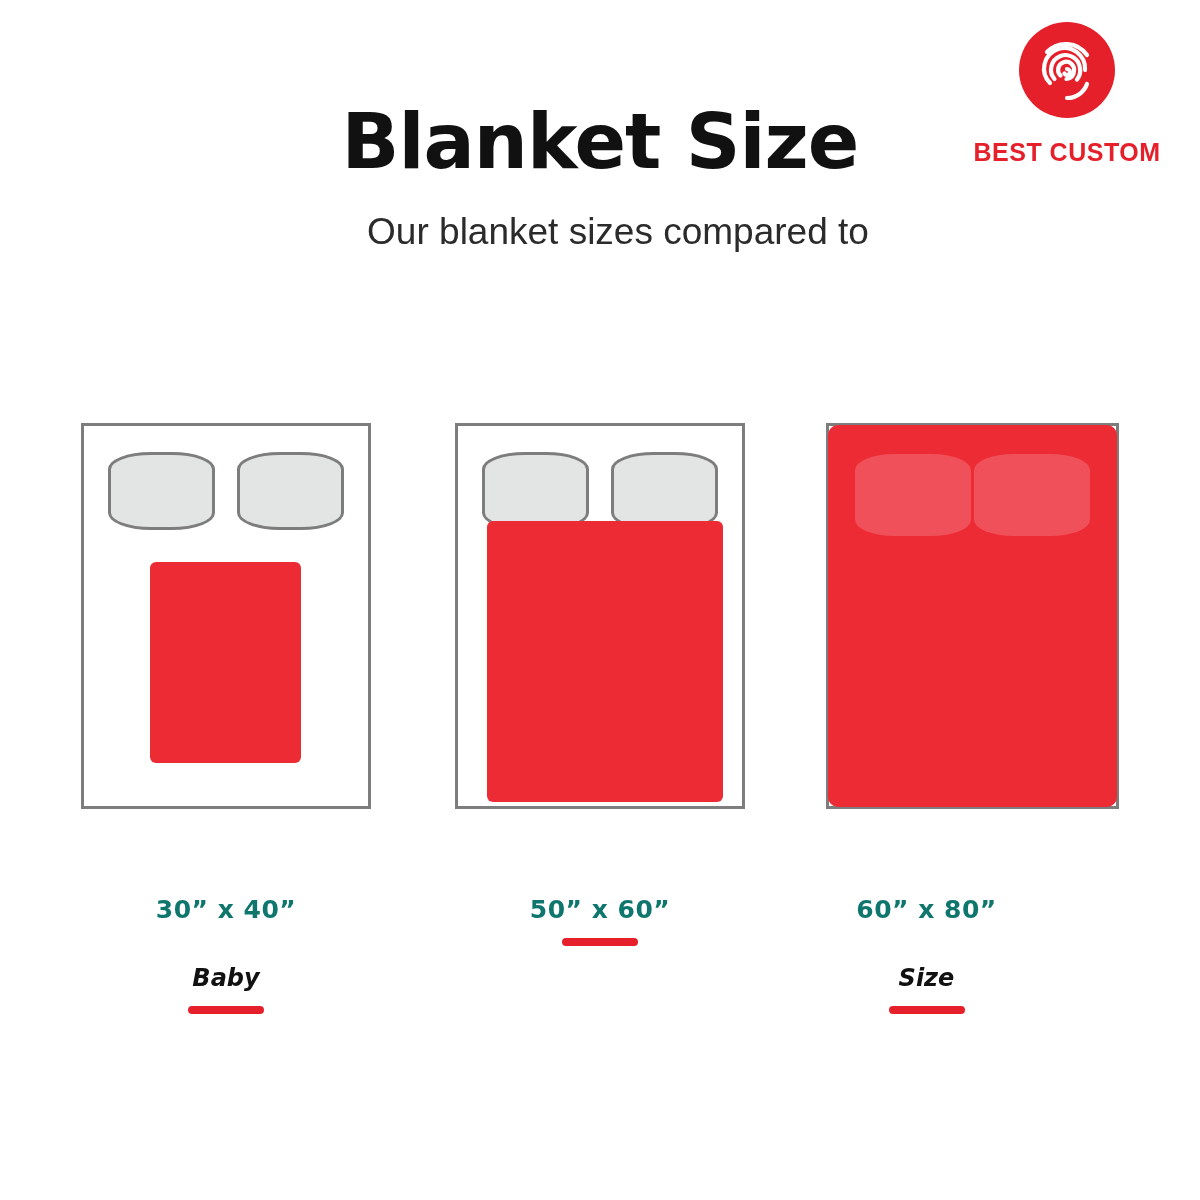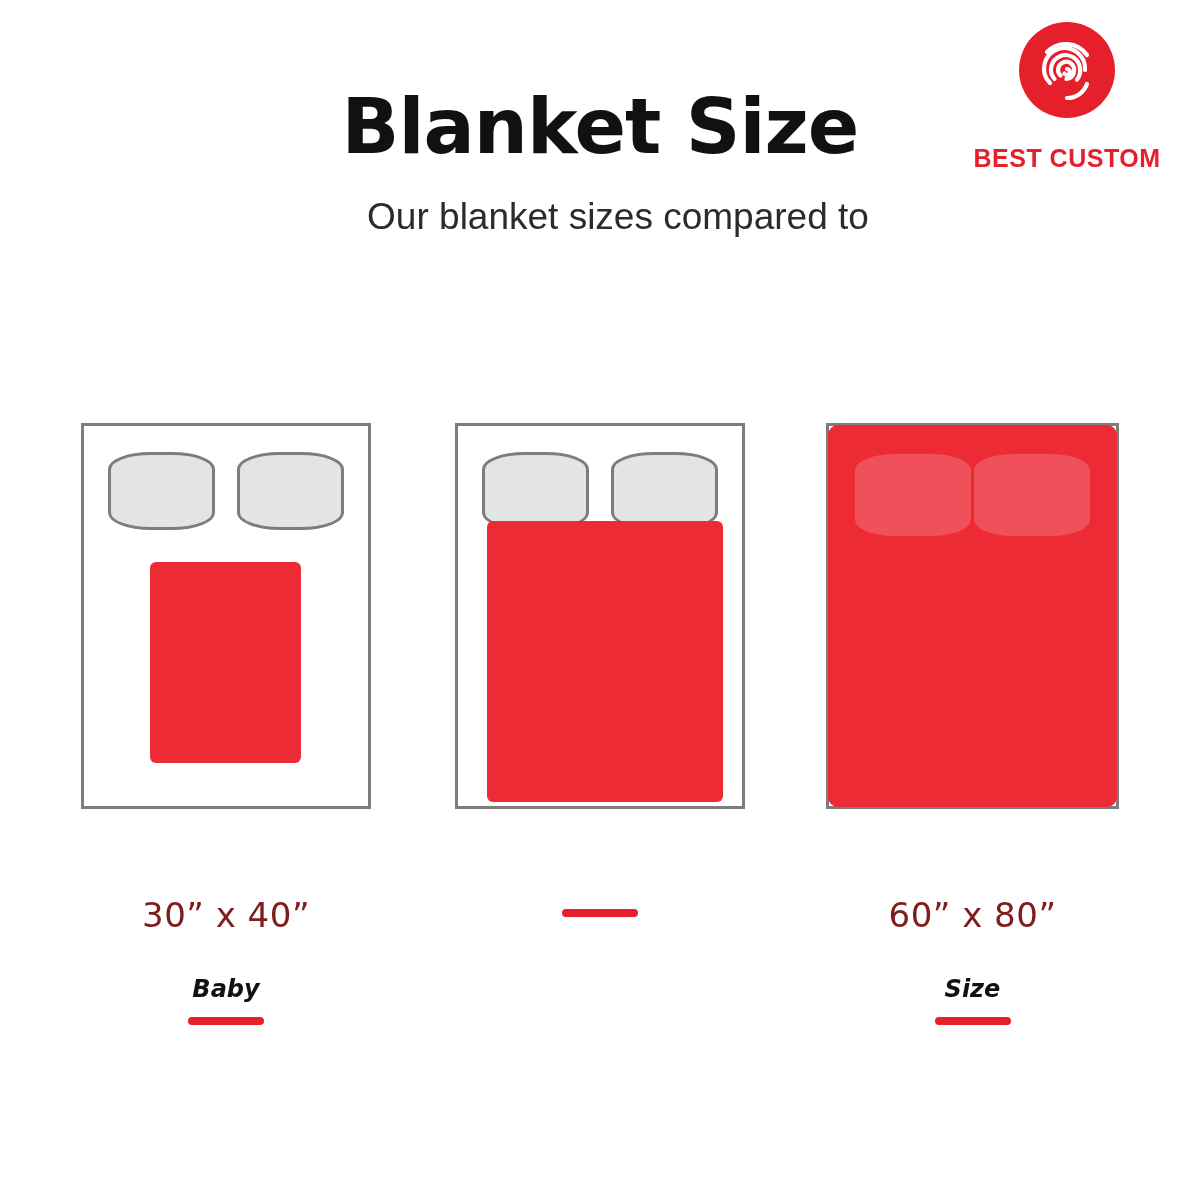--- a/index.html
+++ b/index.html
@@ -26,33 +26,33 @@
     align-items: center;
   }
   .logo-mark {
     width: 96px;
     height: 96px;
     border-radius: 50%;
     background: #E5202A;
     display: block;
   }
   .logo-text {
-    margin-top: 26px;
+    margin-top: 20px;
     font-family: "Liberation Sans", sans-serif;
     font-weight: bold;
     font-size: 25px;
     letter-spacing: 0.5px;
     color: #E5202A;
     white-space: nowrap;
   }
 
   
   .headings {
     position: absolute;
-    top: 89px;
+    top: 104px;
     left: 0;
     width: 1200px;
     text-align: center;
   }
   .title {
     font-family: "DejaVu Sans", sans-serif;
     font-weight: bold;
     font-size: 76px;
     line-height: 1.0;
     letter-spacing: -1px;
@@ -130,28 +130,28 @@
     width: 1200px;
     height: 160px;
   }
   .caption {
     position: absolute;
     top: 0;
     text-align: center;
   }
   #cap-0 { left: 81px;  width: 290px; }
   #cap-1 { left: 455px; width: 290px; }
-  #cap-2 { left: 826px; width: 293px; }
+  #cap-2 { left: 780px; width: 293px; }
 
   .cap-dims {
     font-family: "DejaVu Sans", sans-serif;
-    font-weight: normal;
-    font-size: 34px;
+    font-weight: bold;
+    font-size: 25px;
     letter-spacing: 0.5px;
-    color: #7f1d1d;
+    color: #0f766e;
     white-space: nowrap;
   }
   .cap-name {
     margin-top: 40px;
     font-family: "DejaVu Sans", sans-serif;
     font-weight: bold;
     font-size: 24px;
     color: #111111;
     font-style: italic;
   }
@@ -212,20 +212,21 @@
 
 <div class="captions">
 
   <div class="caption" id="cap-0">
     <div class="cap-dims">30” x 40”</div>
     <div class="cap-name">Baby</div>
     <div class="cap-rule"></div>
   </div>
 
   <div class="caption" id="cap-1">
+    <div class="cap-dims">50” x 60”</div>
     <div class="cap-rule"></div>
   </div>
 
   <div class="caption" id="cap-2">
     <div class="cap-dims">60” x 80”</div>
     <div class="cap-name">Size</div>
     <div class="cap-rule"></div>
   </div>
 
 </div>

